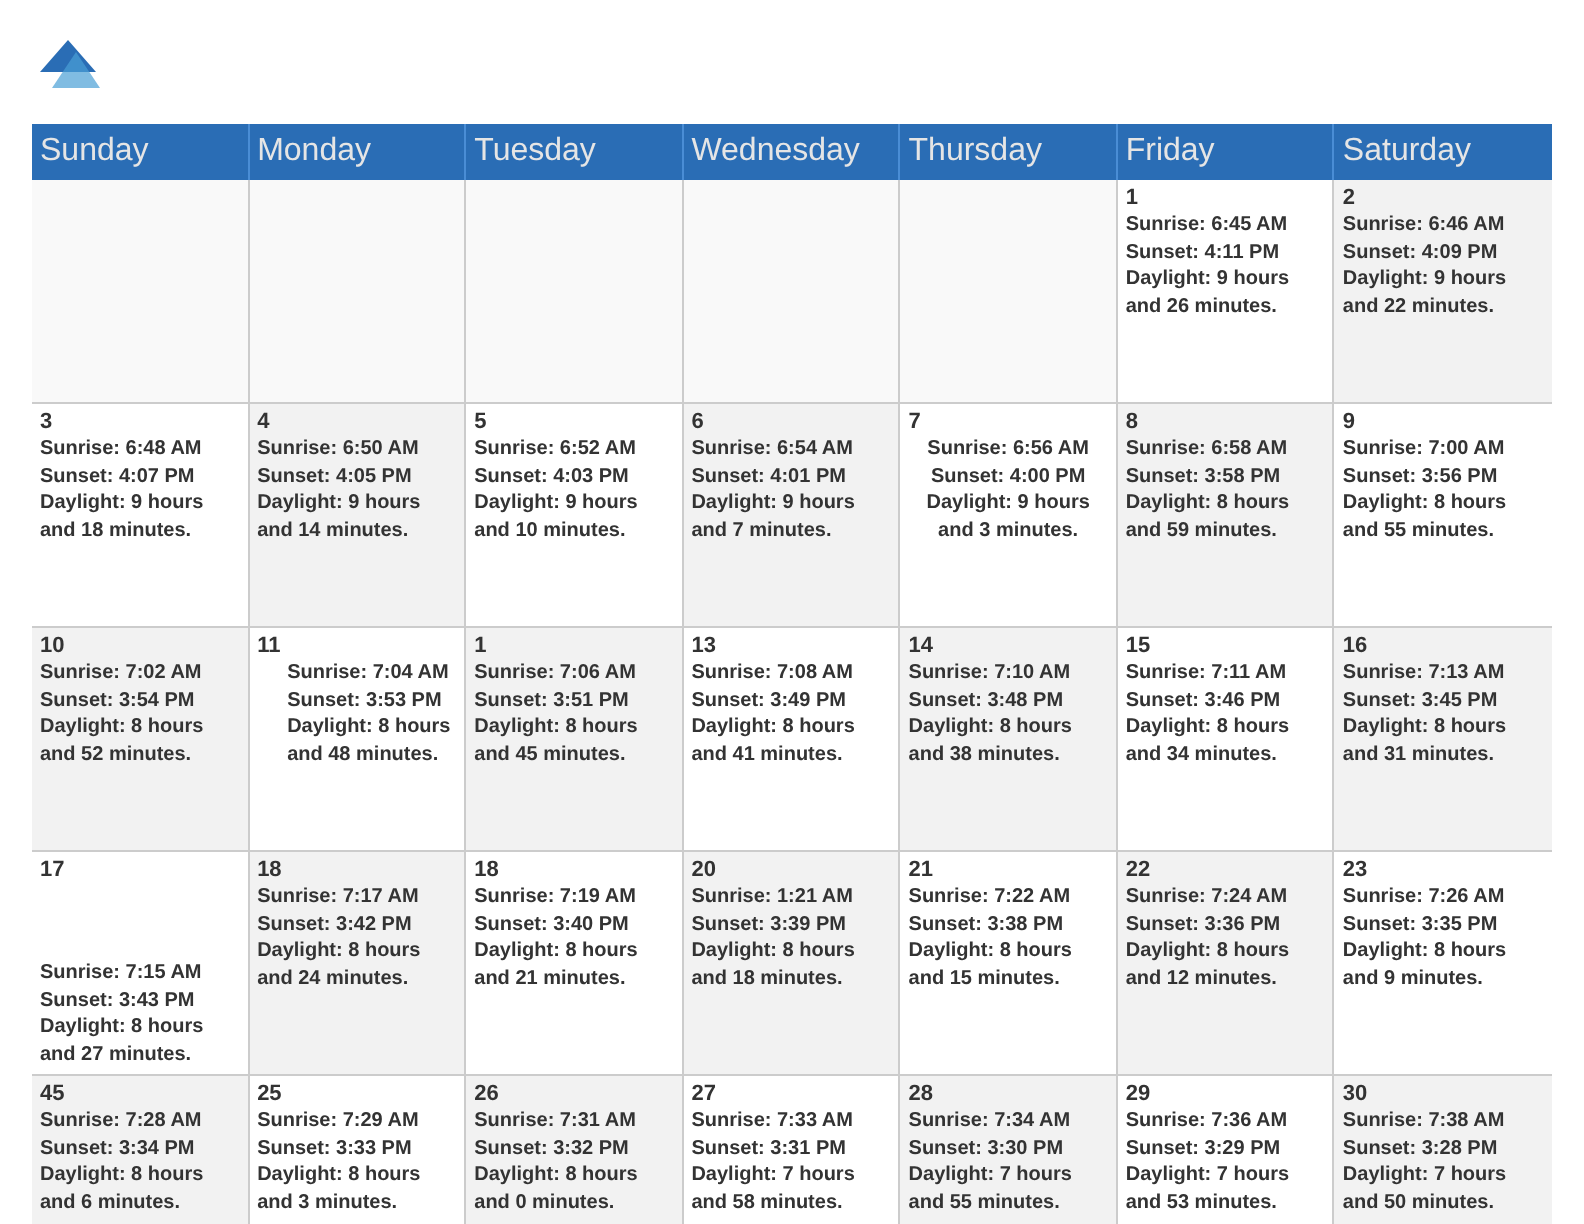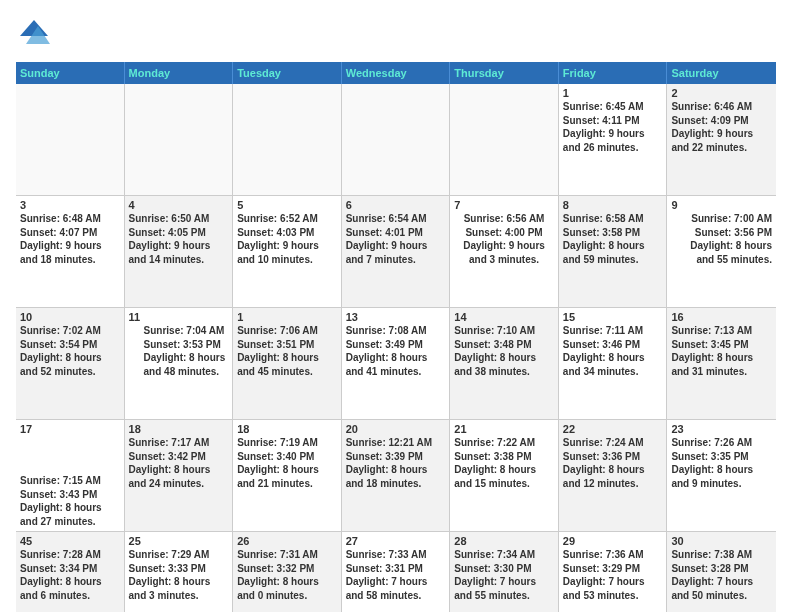--- a/index.html
+++ b/index.html
@@ -63,23 +63,23 @@
       flex: 1;
       display: flex;
       flex-direction: column;
     }
     .cal-header {
       display: grid;
       grid-template-columns: repeat(7, 1fr);
       background: #2a6db5;
     }
     .cal-header-cell {
-      color: #5eead4;
-      font-size: 11px;
-      font-weight: bold;
+      color: #e5e5e5;
+      font-size: 16px;
+      font-weight: normal;
       padding: 5px 4px;
       text-align: left;
       border-right: 1px solid #4a8dd5;
     }
     .cal-header-cell:last-child { border-right: none; }
     .cal-body {
       flex: 1;
       display: grid;
       grid-template-rows: repeat(5, 1fr);
     }
@@ -196,21 +196,21 @@
 Daylight: 9 hours and 3 minutes.</div>
           </div>
           <div class="cal-cell shade">
             <span class="day-num">8</span>
             <div class="day-info" style="white-space: pre-line;">Sunrise: 6:58 AM
 Sunset: 3:58 PM
 Daylight: 8 hours and 59 minutes.</div>
           </div>
           <div class="cal-cell">
             <span class="day-num">9</span>
-            <div class="day-info" style="white-space: pre-line; text-align: right;">Sunrise: 7:00 AM
+            <div class="day-info" style="white-space: pre-line;">Sunrise: 7:00 AM
 Sunset: 3:56 PM
 Daylight: 8 hours and 55 minutes.</div>
           </div>
         </div>
         <div class="cal-row">
           <div class="cal-cell shade">
             <span class="day-num">10</span>
             <div class="day-info" style="white-space: pre-line;">Sunrise: 7:02 AM
 Sunset: 3:54 PM
 Daylight: 8 hours and 52 minutes.</div>
@@ -266,21 +266,21 @@
 Daylight: 8 hours and 24 minutes.</div>
           </div>
           <div class="cal-cell">
             <span class="day-num">18</span>
             <div class="day-info" style="white-space: pre-line;">Sunrise: 7:19 AM
 Sunset: 3:40 PM
 Daylight: 8 hours and 21 minutes.</div>
           </div>
           <div class="cal-cell shade">
             <span class="day-num">20</span>
-            <div class="day-info" style="white-space: pre-line;">Sunrise: 12:21 AM
+            <div class="day-info" style="white-space: pre-line;">Sunrise: 1:21 AM
 Sunset: 3:39 PM
 Daylight: 8 hours and 18 minutes.</div>
           </div>
           <div class="cal-cell">
             <span class="day-num">21</span>
             <div class="day-info" style="white-space: pre-line;">Sunrise: 7:22 AM
 Sunset: 3:38 PM
 Daylight: 8 hours and 15 minutes.</div>
           </div>
           <div class="cal-cell shade">

